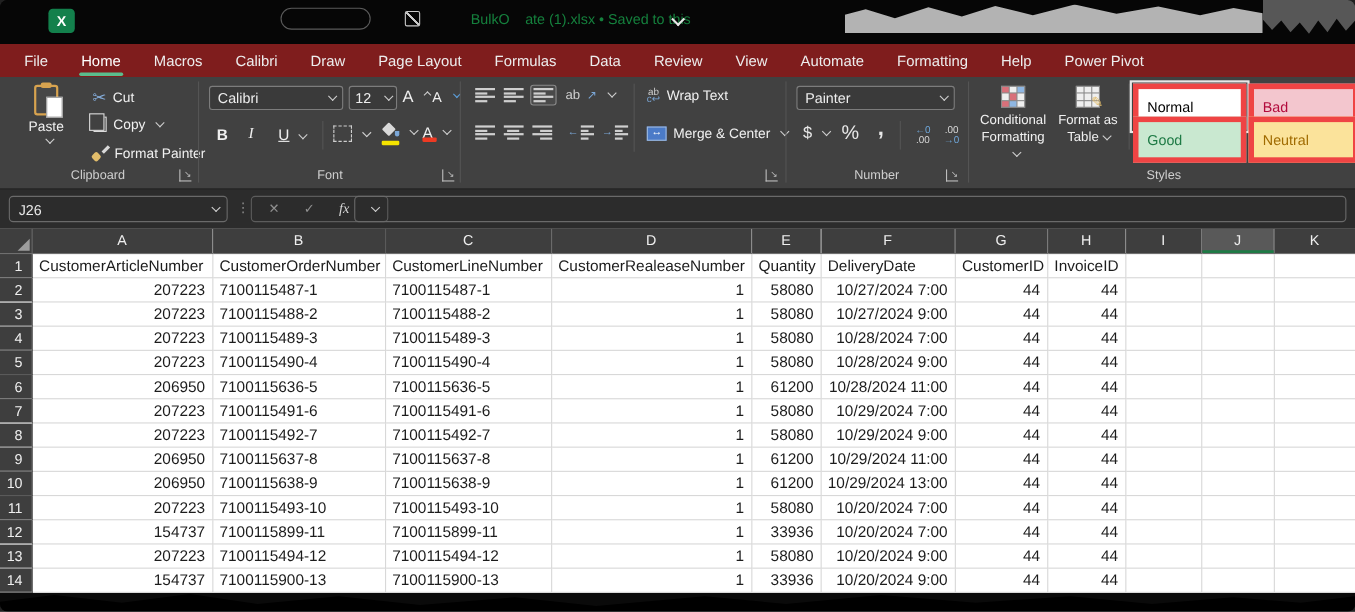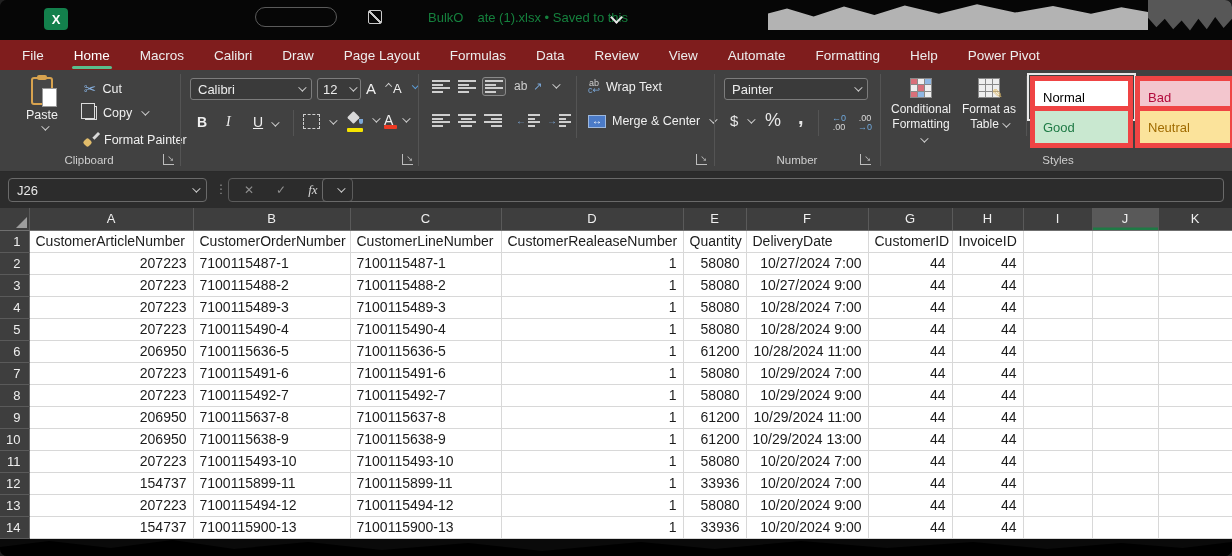--- a/index.html
+++ b/index.html
@@ -207,20 +207,21 @@
       <span class="bucket-ic rel">
           <span class="colorbar bar-yellow"></span>
         </span>
       <span class="chev"></span>
     </button>
     <button class="rbtn" style="left:384px;top:42px;">
       <span class="fontletter rel">A</span>
       <span class="colorbar bar-red" style="position:absolute;left:0;width:13px;bottom:-1px;"></span>
       <span class="chev"></span>
     </button>
+    <div class="grp-label" style="left:185px;width:230px;bottom:3px;">Font</div>
     <div class="launcher" style="left:402px;bottom:6px;">↘</div>
     <div class="vsep" style="left:418px;"></div>
 
     <button class="iconbtn" style="left:430px;top:8px;">
         <span class="hbars al-left"></span>
       </button>
     <button class="iconbtn" style="left:456px;top:8px;">
         <span class="hbars al-left"></span>
       </button>
     <button class="iconbtn selected" style="left:482px;top:7px;">

